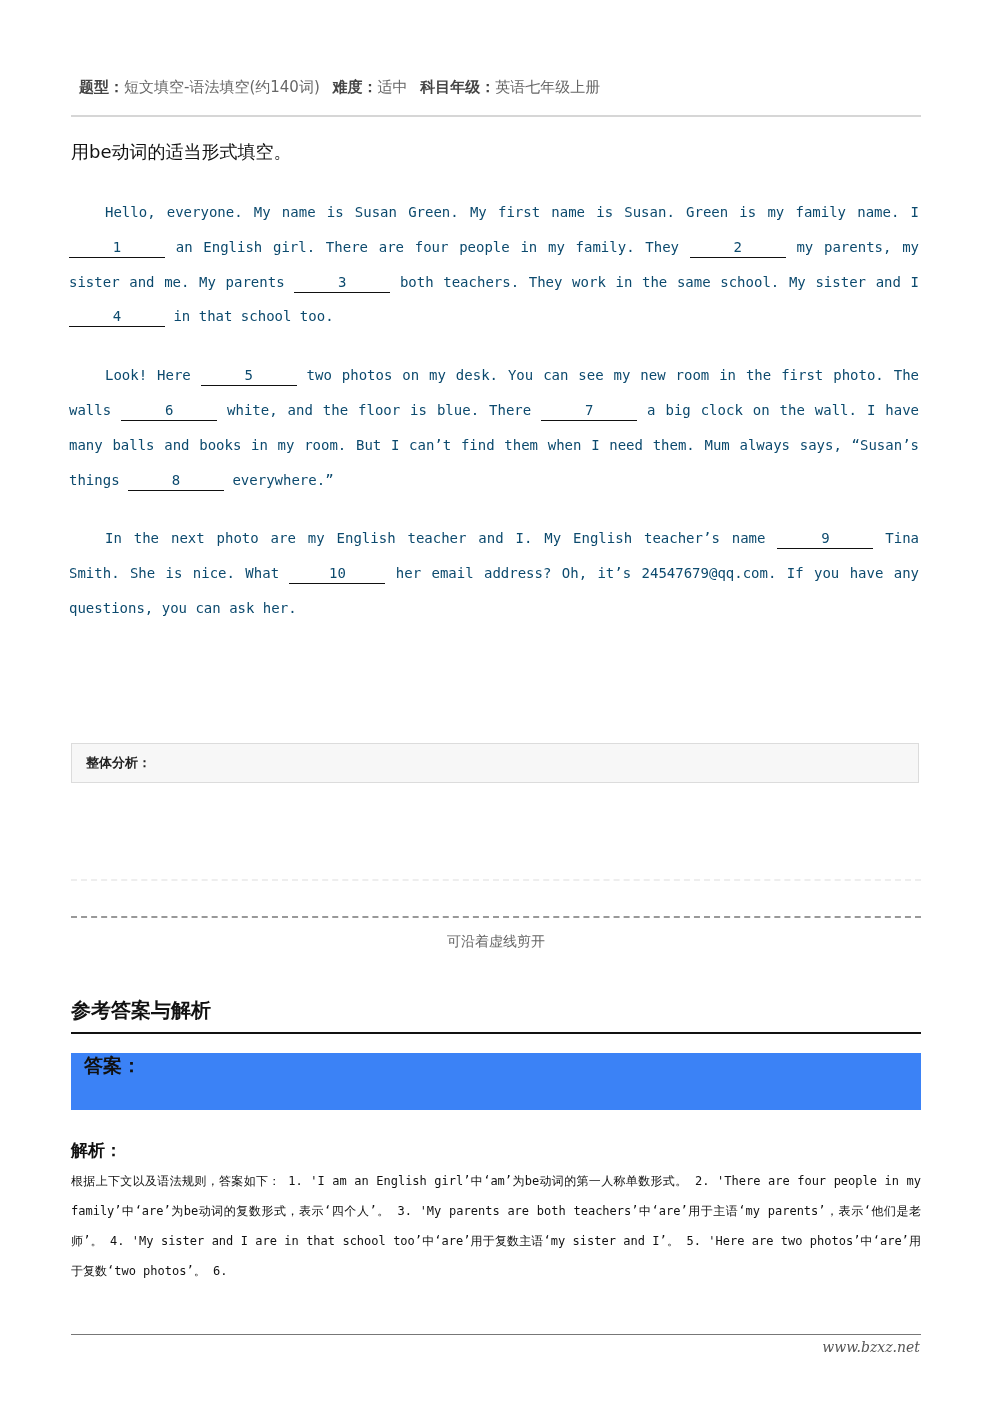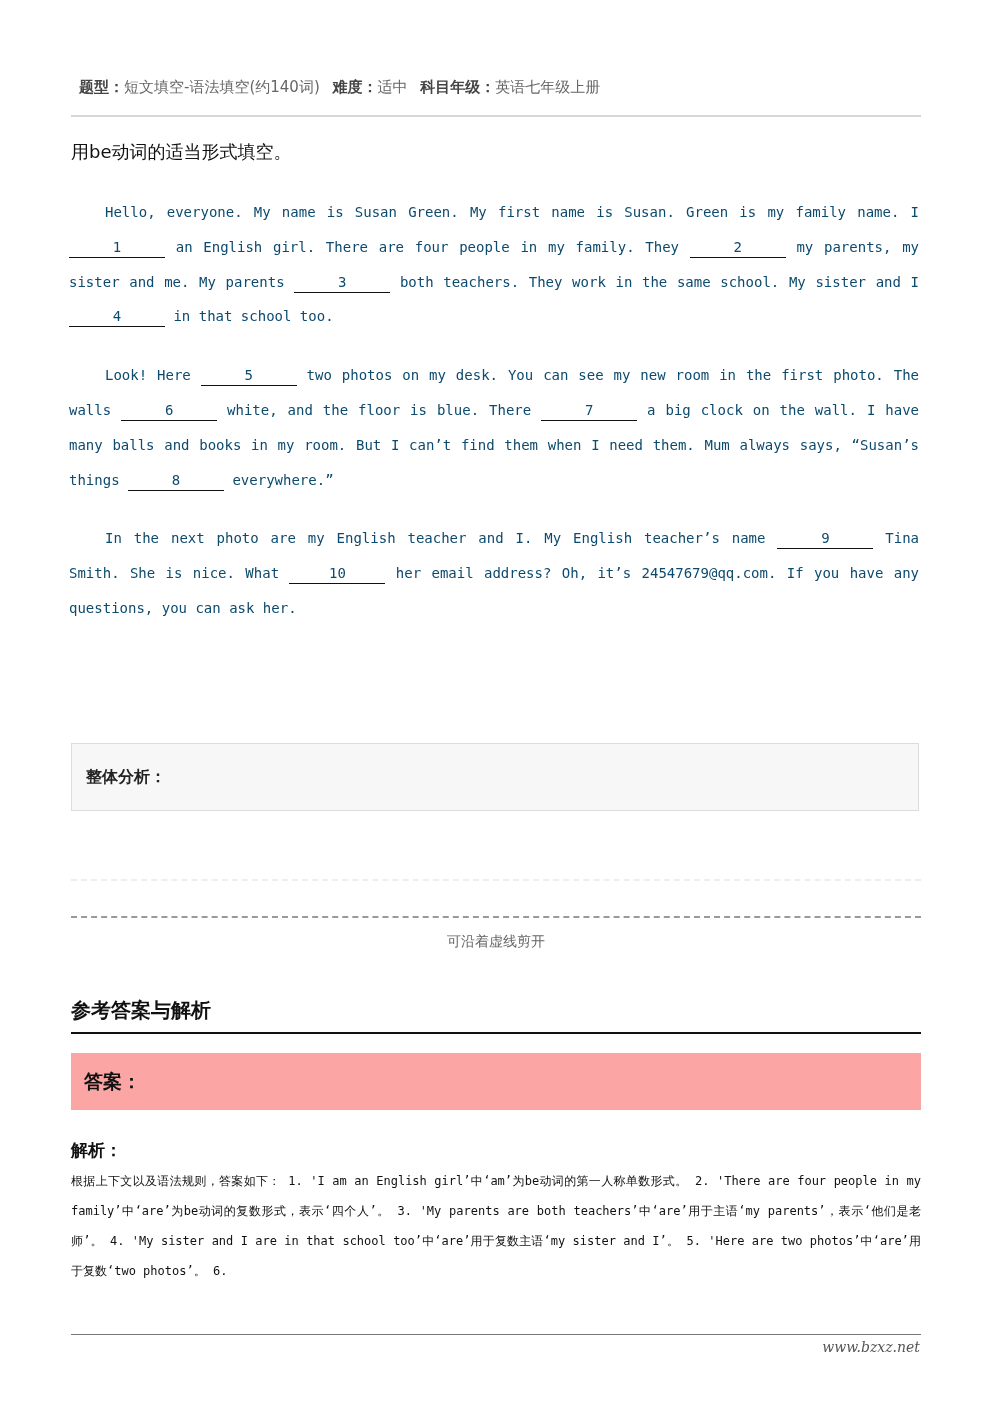--- a/index.html
+++ b/index.html
@@ -24,24 +24,24 @@
     position: absolute; left: 69px; top: 195px; width: 850px;
     font-family: "DejaVu Sans Mono", "Liberation Mono", monospace;
     font-size: 14px; line-height: 34.8px; color: #0c4a6e;
   }
   .passage p { margin: 0 0 24px 0; text-indent: 36px; text-align: justify; }
   .blank {
     display: inline-block; width: 96px; border-bottom: 1.5px solid #111;
     text-align: center; line-height: 20px; text-indent: 0;
   }
   .analysis-box {
-    position: absolute; left: 71px; top: 743px; width: 848px; height: 68px;
+    position: absolute; left: 71px; top: 743px; width: 848px; height: 40px;
     border: 1.5px solid #dcdcdc; background: #f7f7f7;
     display: flex; align-items: center; box-sizing: border-box; padding-left: 14px;
-    font-family: "DejaVu Sans", sans-serif; font-size: 16px; color: #222;
+    font-family: "DejaVu Sans", sans-serif; font-size: 13px; color: #222;
   }
   .analysis-box b { font-weight: bold; margin-right: 14px; }
   .dash1 {
     position: absolute; left: 71px; top: 879px; width: 850px; height: 0;
     border-top: 2px dashed #eeeeee;
   }
   .dash2 {
     position: absolute; left: 71px; top: 916px; width: 850px; height: 0;
     border-top: 2px dashed #999;
   }
@@ -49,21 +49,21 @@
     position: absolute; left: 71px; top: 933px; width: 850px; text-align: center;
     font-family: "DejaVu Sans", sans-serif; font-size: 14px; color: #666;
   }
   .ans-title {
     position: absolute; left: 71px; top: 997px; font-size: 20px; font-weight: bold;
     font-family: "DejaVu Sans", sans-serif; color: #111;
   }
   .ans-rule { position: absolute; left: 71px; top: 1032px; width: 850px; height: 2px; background: #111; }
   .answer-box {
     position: absolute; left: 71px; top: 1053px; width: 850px; height: 57px;
-    background: #fca5a5; display: flex; align-items: center; box-sizing: border-box; padding-left: 13px;
+    background: #3b82f6; display: flex; box-sizing: border-box; padding-left: 13px;
   }
   .answer-box b { font-family: "DejaVu Sans", sans-serif; font-size: 19px; font-weight: bold; margin-right: 22px; color:#111; }
   .answer-box span.vals { font-family: "DejaVu Sans Mono", monospace; font-size: 16px; color: #222; word-spacing: 2px; }
   .expl-label {
     position: absolute; left: 71px; top: 1139px; font-size: 17px; font-weight: bold;
     font-family: Liberation Sans, sans-serif; color: #111;
   }
   .expl-text {
     position: absolute; left: 71px; top: 1166px; width: 850px;
     font-family: "DejaVu Sans Mono", monospace; font-size: 12px; line-height: 30px; color: #111;

